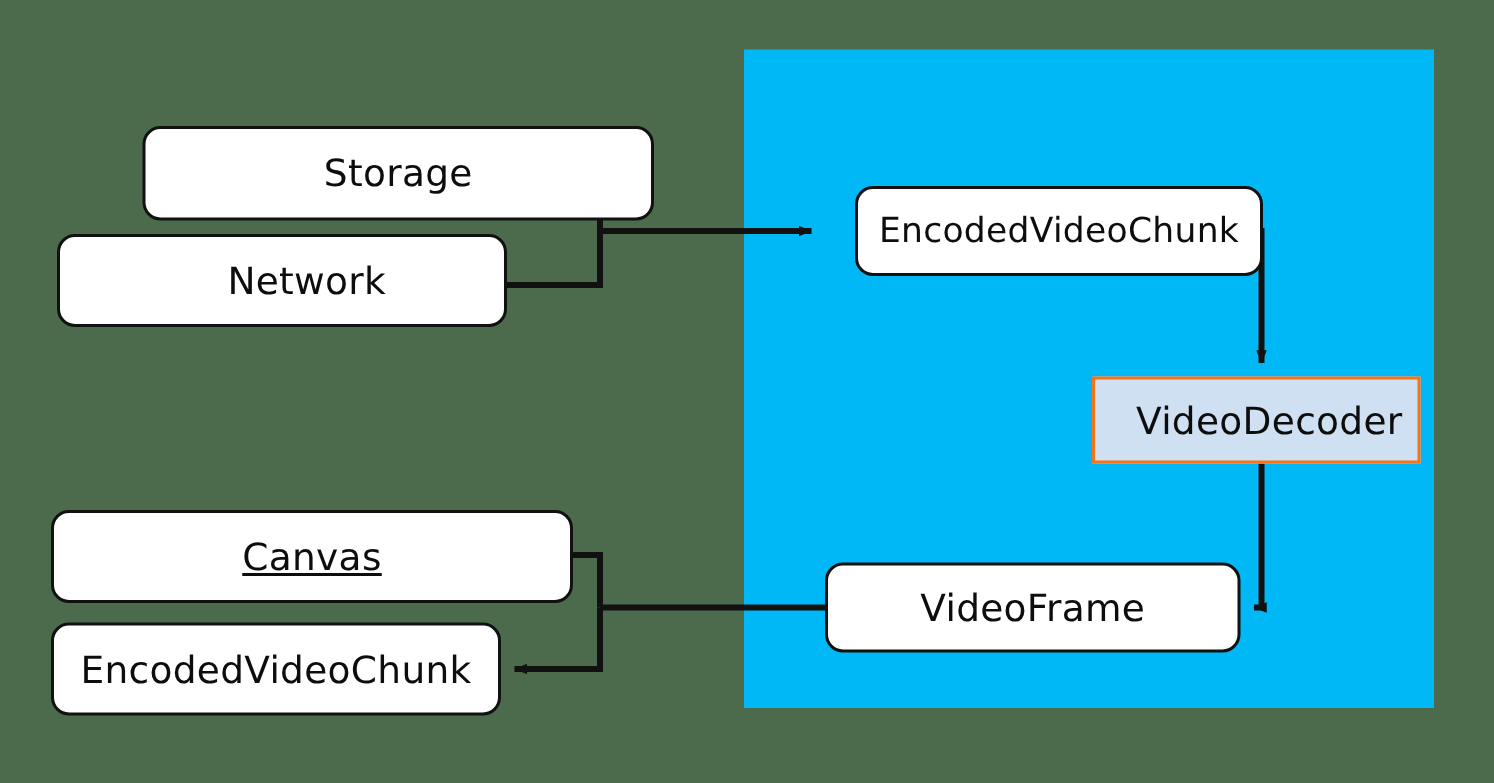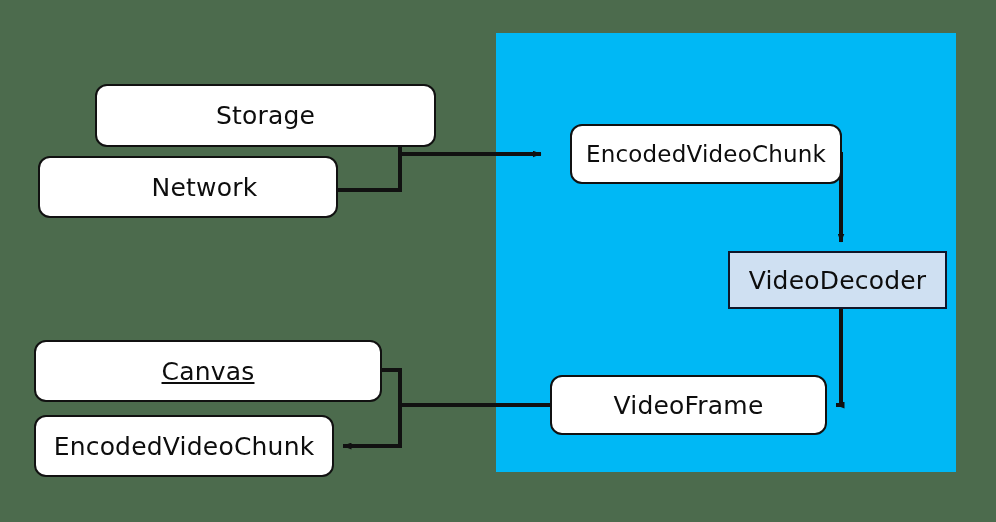--- a/index.html
+++ b/index.html
@@ -37,21 +37,22 @@
     border-radius: 12px;
     color: #0d0d0d;
     font-size: 25px;
     line-height: 1;
     letter-spacing: 0.2px;
     white-space: nowrap;
   }
   .node.decoder {
     border-radius: 0;
     background: #cfe0f2;
-    border: 2px solid #0f172a;
+    border: 2px solid #f97316;
+    justify-content: flex-end;
   }
   .node-label {
     display: block;
     padding: 0 10px;
   }
   .node-storage        { left: 50px;  top: 84px;  width: 341px; height: 63px; margin-left: 45px; }
   .node-network        { left: 38px;  top: 156px; width: 300px; height: 62px; padding-left: 33px; }
   .node-canvas         { left: 34px;  top: 340px; width: 348px; height: 62px; text-decoration: underline; }
   .node-mediastream    { left: 34px;  top: 415px; width: 300px; height: 62px; }
   .node-chunk          { left: 570px; top: 124px; width: 272px; height: 60px; font-size: 23px; }

